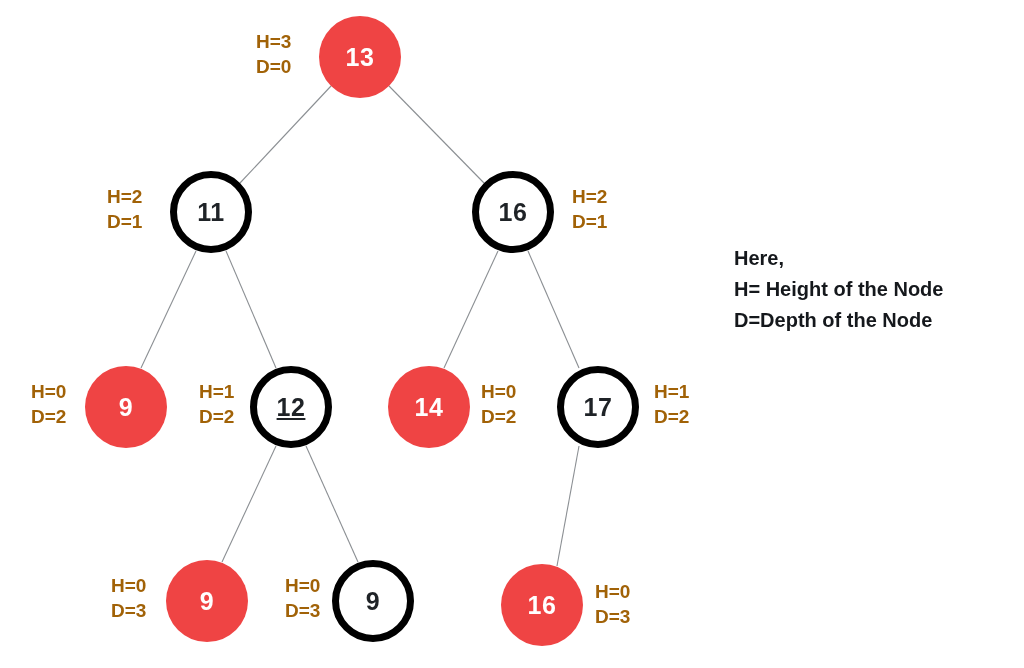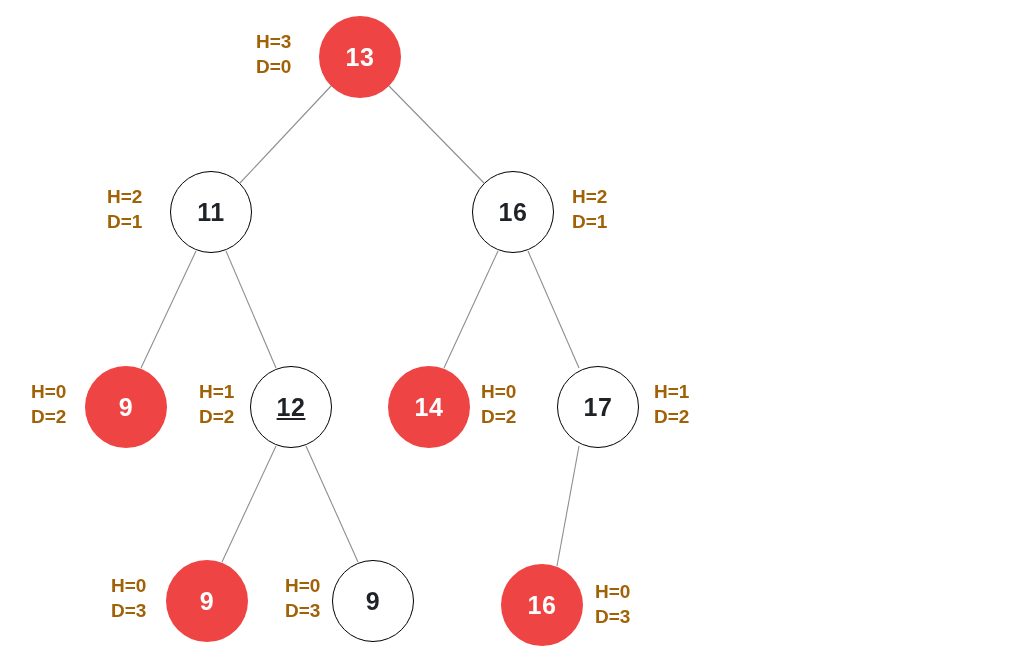--- a/index.html
+++ b/index.html
@@ -38,21 +38,21 @@
   }
   .node.green {
     background: #ef4444;
     color: #ffffff;
     border: none;
     font-size: 25px;
   }
   .node.white {
     background: #ffffff;
     color: #1f2327;
-    border: 1px solid #000000;
+    border: 7px solid #000000;
     font-size: 25px;
   }
   .node-label {
     position: absolute;
     font-size: 19px;
     font-weight: 700;
     color: #a16207;
     line-height: 1.32;
     white-space: nowrap;
   }
@@ -162,14 +162,19 @@
       </div>
       <div class="node green" style="left: 501px; top: 564px; width: 82px; height: 82px; align-items: center;">
         <span>16</span>
       </div>
       <div class="node-label right" style="left: 595px; top: 579px;">
         <span class="lbl-line">H=0</span>
         <span class="lbl-line">D=3</span>
       </div>
     </div>
 
+  <div id="legend">
+    <span class="legend-line">Here,</span>
+    <span class="legend-line">H= Height of the Node</span>
+    <span class="legend-line">D=Depth of the Node</span>
+  </div>
 
 </div>
 
 </body></html>

